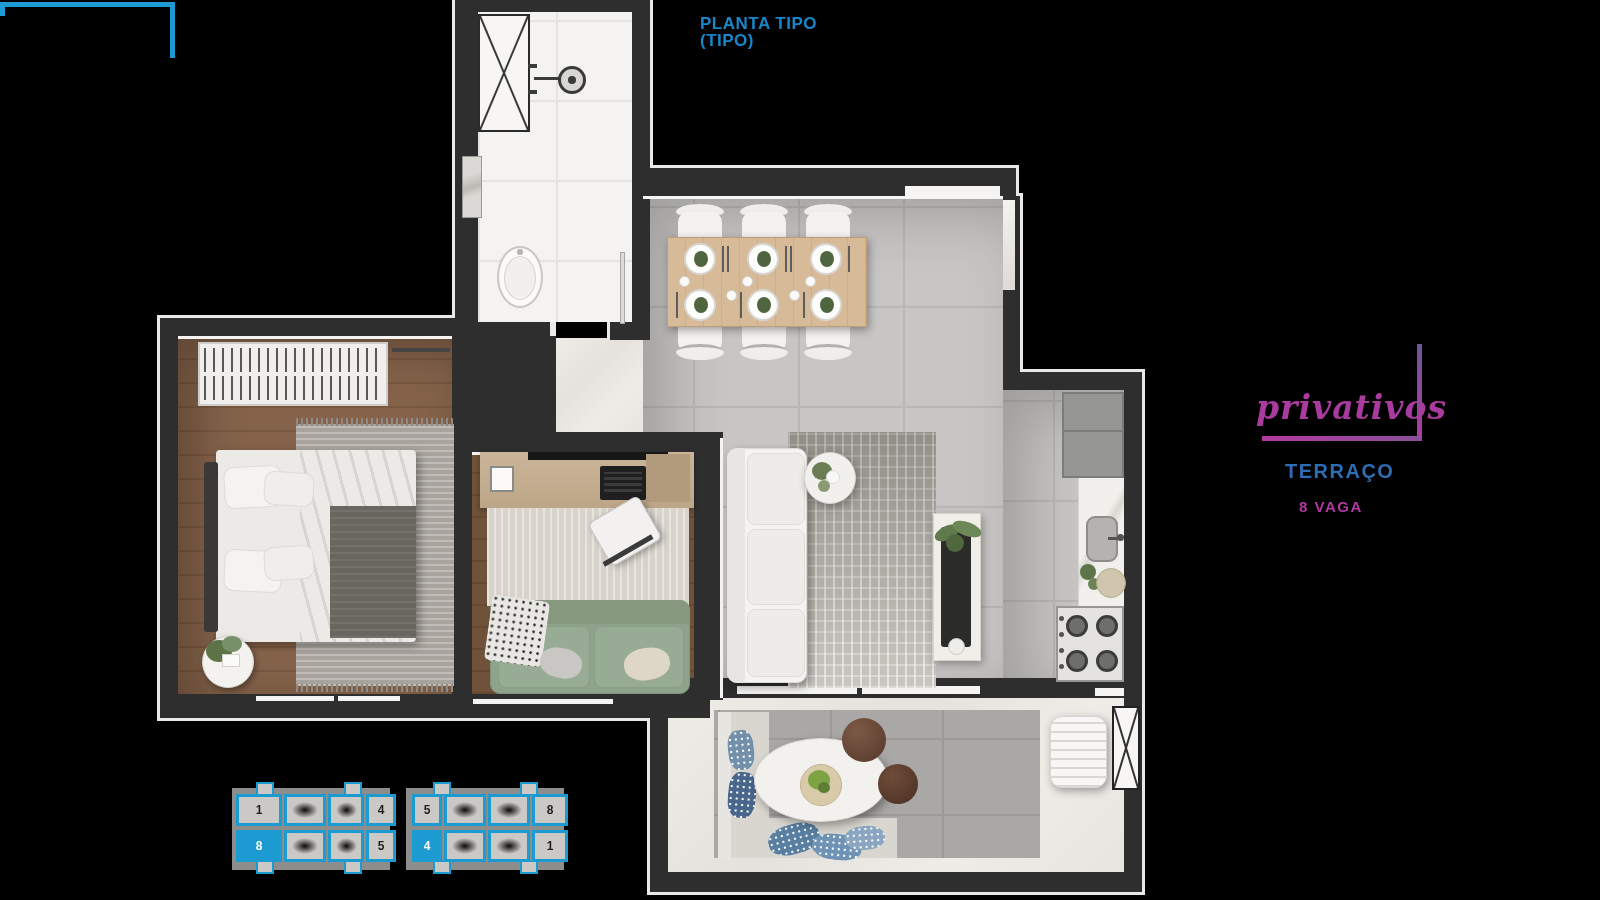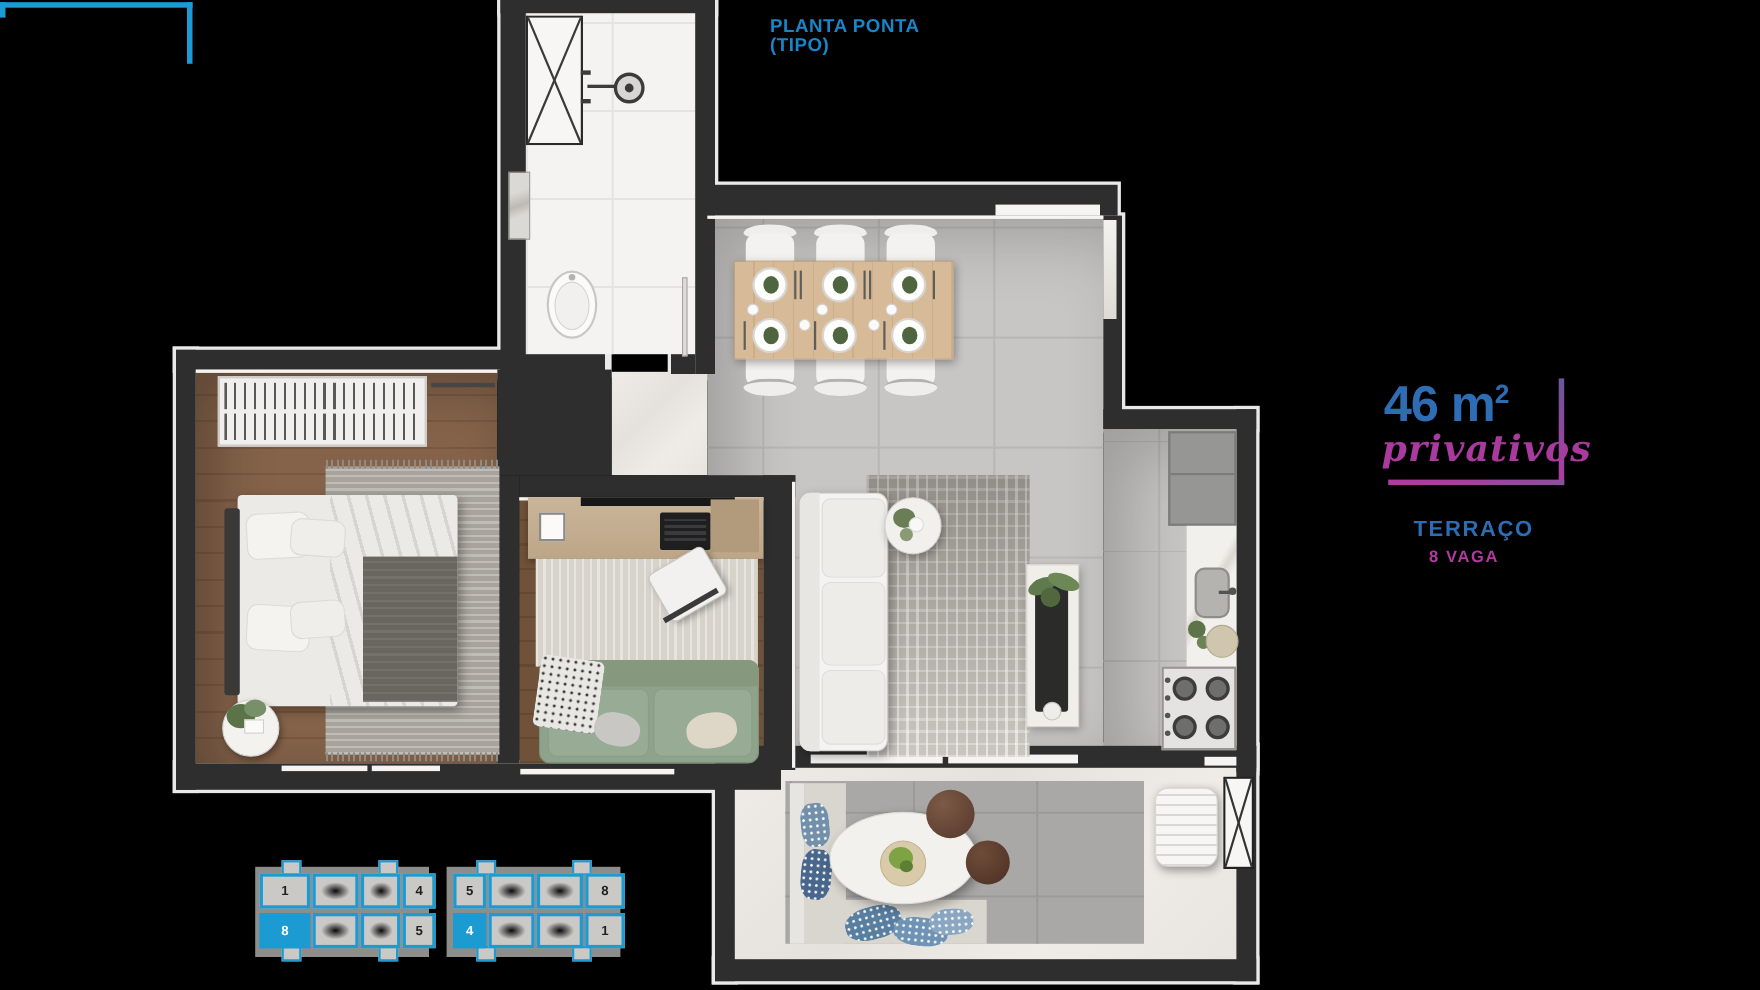--- a/index.html
+++ b/index.html
@@ -47,31 +47,28 @@
 <body>
 
 <div class="r" id="stage" style="left:0;top:0;width:1600px;height:900px;">
 
   <div class="r" style="left:682;top:0;">
     <div class="r" style="left:0px;top:2px;width:175px;height:5px;background:#1c9ad4;"></div>
     <div class="r" style="left:0px;top:2px;width:5px;height:14px;background:#1c9ad4;"></div>
     <div class="r" style="left:170px;top:2px;width:5px;height:56px;background:#1c9ad4;"></div>
   </div>
   <div class="r blue-txt" style="left:700px;top:15px;">
-    <div>PLANTA PONTA</div>
+    <div>PLANTA TIPO</div>
     <div>(TIPO)</div>
   </div>
 
-  <div class="r area-num" style="left:1258px;top:340px;">
-    <span>46 m</span><sup style="font-size:24px;">2</sup>
-  </div>
   <div class="r script" style="left:1256px;top:388px;">privativos</div>
   <div class="r" style="left:1417px;top:344px;width:5px;height:97px;background:linear-gradient(180deg,#6b5796,#b13aa0);"></div>
   <div class="r" style="left:1262px;top:436px;width:160px;height:5px;background:linear-gradient(90deg,#b13aa0,#8c4f9b);"></div>
-  <div class="r feat1" style="left:1285px;top:470px;">TERRAÇO</div>
+  <div class="r feat1" style="left:1285px;top:460px;">TERRAÇO</div>
   <div class="r feat2" style="left:1299px;top:498px;">8 VAGA</div>
 
   <div class="r glow" style="left:452px;top:0px;width:29px;height:346px;"></div>
   <div class="r glow" style="left:452px;top:0px;width:201px;height:15px;"></div>
   <div class="r glow" style="left:629px;top:0px;width:24px;height:346px;"></div>
   <div class="r glow" style="left:452px;top:319px;width:104px;height:24px;"></div>
   <div class="r glow" style="left:607px;top:319px;width:28px;height:24px;"></div>
   <div class="r glow" style="left:640px;top:165px;width:379px;height:34px;"></div>
   <div class="r glow" style="left:1000px;top:193px;width:23px;height:200px;"></div>
   <div class="r glow" style="left:1000px;top:369px;width:145px;height:24px;"></div>

